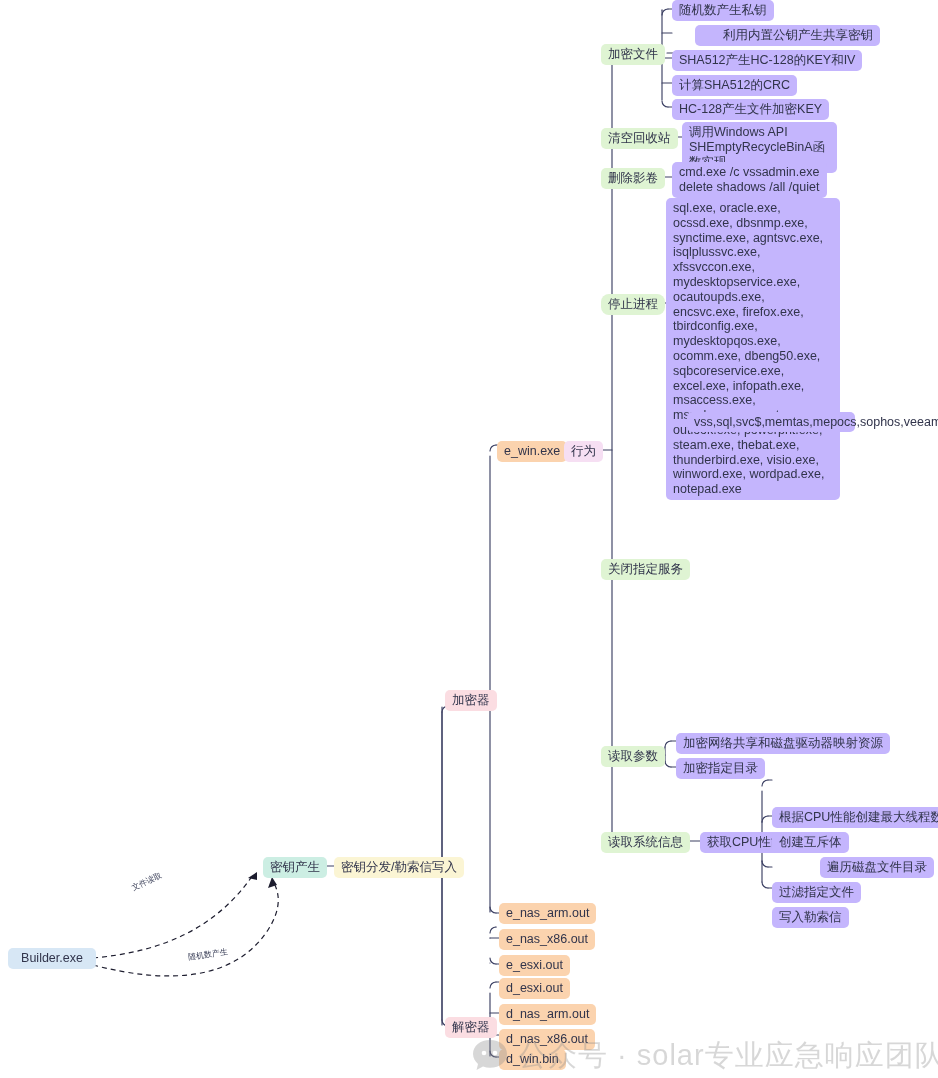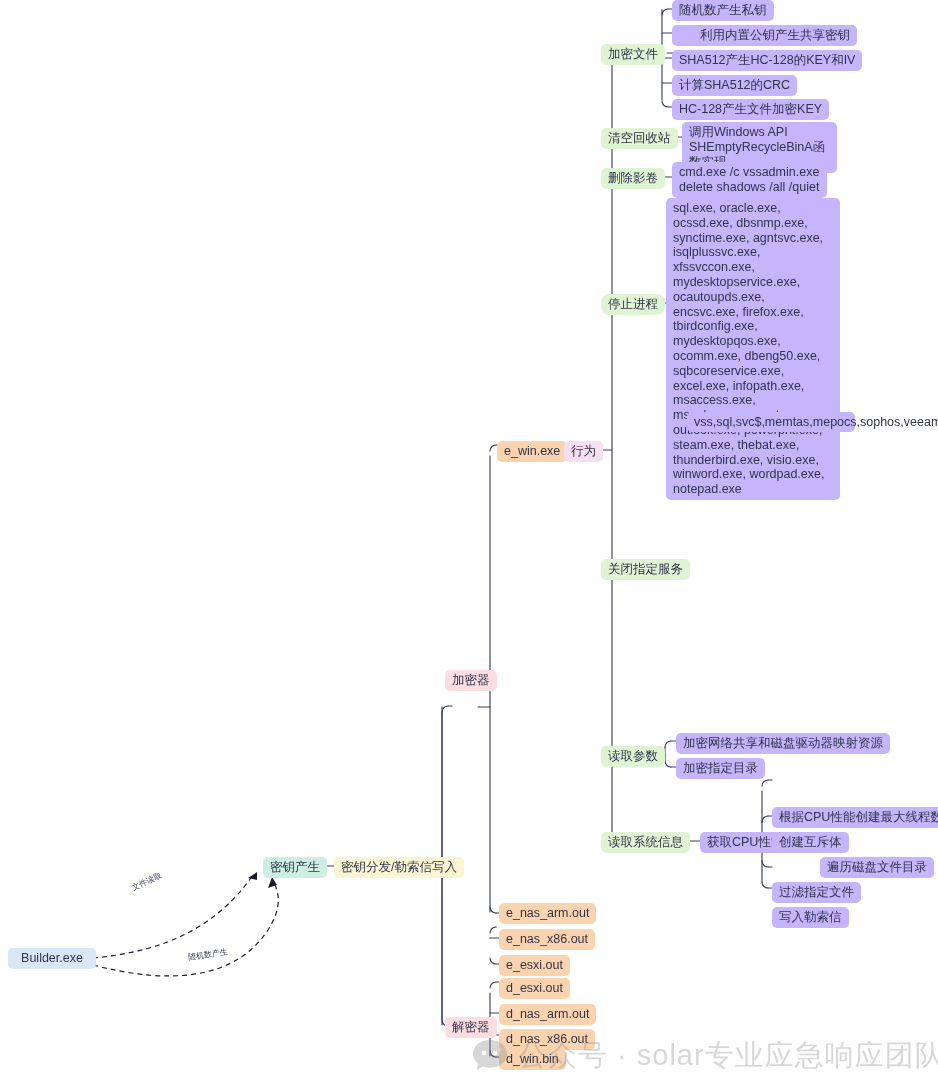--- a/index.html
+++ b/index.html
@@ -194,21 +194,21 @@
 
   <div class="node c-blue" style="left:8px;  top:948px; width:88px; text-align:center;">Builder.exe</div>
 
   <div class="edge-label" style="left:131px; top:877px; transform:rotate(-25deg);">文件读取</div>
   <div class="edge-label" style="left:188px; top:950px; transform:rotate(-8deg);">随机数产生</div>
 
   <div class="node c-mint" style="left:263px; top:857px;">密钥产生</div>
 
   <div class="node c-yellow" style="left:334px; top:857px;">密钥分发/勒索信写入</div>
 
-  <div class="node c-pink" style="left:445px; top:670px;text-align:center;">加密器</div>
+  <div class="node c-pink" style="left:445px; top:690px;text-align:center;">加密器</div>
   <div class="node c-pink" style="left:445px; top:1017px;">解密器</div>
 
   <div class="node c-orange" style="left:497px; top:441px;">e_win.exe</div>
   <div class="node c-plum" style="left:564px; top:441px;">行为</div>
 
   <div class="node c-orange" style="left:499px; top:903px;">e_nas_arm.out</div>
   <div class="node c-orange" style="left:499px; top:929px;">e_nas_x86.out</div>
   <div class="node c-orange" style="left:499px; top:955px;">e_esxi.out</div>
 
   <div class="node c-orange" style="left:499px; top:978px;">d_esxi.out</div>
@@ -220,21 +220,21 @@
   <div class="node c-green" style="left:601px; top:128px;">清空回收站</div>
   <div class="node c-green" style="left:601px; top:168px;">删除影卷</div>
   <div class="node c-green" style="left:601px; top:294px;border-radius:8px;">停止进程</div>
   <div class="node c-green" style="left:601px; top:559px;">关闭指定服务</div>
   <div class="node c-green" style="left:601px; top:746px;">读取参数</div>
   <div class="node c-green" style="left:601px; top:832px;">读取系统信息</div>
 
   <div class="node c-lav" style="left:700px; top:832px;">获取CPU性能</div>
 
   <div class="node c-lav" style="left:672px; top:0px;">随机数产生私钥</div>
-  <div class="node c-lav" style="left:672px; top:25px;padding-left:28px;">利用内置公钥产生共享密钥</div>
+  <div class="node c-lav" style="left:695px; top:25px;padding-left:28px;">利用内置公钥产生共享密钥</div>
   <div class="node c-lav" style="left:672px; top:50px;">SHA512产生HC-128的KEY和IV</div>
   <div class="node c-lav" style="left:672px; top:75px;">计算SHA512的CRC</div>
   <div class="node c-lav" style="left:672px; top:99px;">HC-128产生文件加密KEY</div>
 
   <div class="node c-lav wrap" style="left: 682px; top: 122px; width: 155px; white-space: pre-wrap;">调用Windows API
 SHEmptyRecycleBinA函数实现</div>
 
   <div class="node c-lav wrap" style="left:672px; top:162px; width:155px;">cmd.exe /c vssadmin.exe delete shadows /all /quiet</div>
 
   <div class="node c-lav wrap" style="left: 666px; top: 198px; width: 174px; line-height: 14.8px; white-space: pre-wrap;">sql.exe, oracle.exe, ocssd.exe, dbsnmp.exe, synctime.exe, agntsvc.exe, isqlplussvc.exe, xfssvccon.exe, mydesktopservice.exe, ocautoupds.exe, encsvc.exe, firefox.exe, tbirdconfig.exe, mydesktopqos.exe, ocomm.exe, dbeng50.exe, sqbcoreservice.exe, excel.exe, infopath.exe, msaccess.exe,

